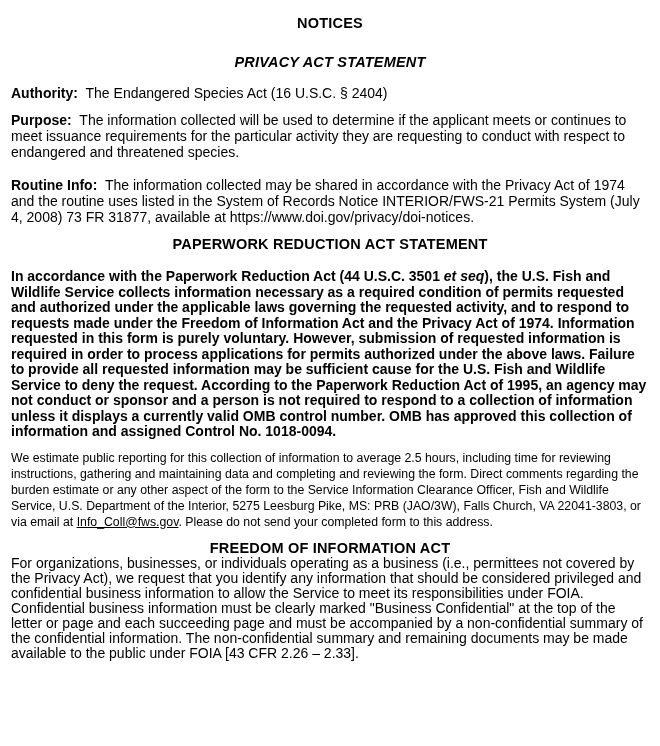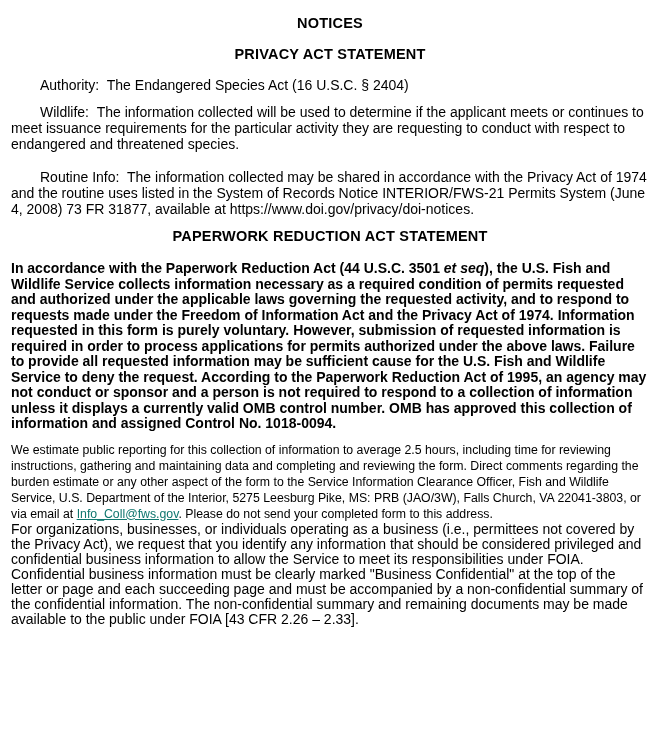--- a/index.html
+++ b/index.html
@@ -22,69 +22,70 @@
   }
   .section-heading {
     font-size: 14.5px; font-weight: bold;
     text-align: center; line-height: 15px;
     letter-spacing: 0.2px;
   }
   .para {
     font-size: 14px; line-height: 16px;
     text-align: left;
   }
-  .lbl { font-weight: normal; margin-right: 4px; margin-left: 29px; }
-  .h-privacy   { margin-top: 16px; }
+  .lbl { font-weight: bold; margin-right: 4px; }
+  .h-privacy   { margin-top: 24px; font-style: italic; }
   .p-authority { margin-top: 15px; }
   .p-purpose   { margin-top: 11px; }
   .p-routine   { margin-top: 17px; }
   .p-disclosure{ margin-top: 13px; }
   .h-paperwork { margin-top: 12px; }
   .p-paperwork { margin-top: 17px; line-height: 15.5px; font-weight: bold; }
   .h-burden    { margin-top: 15px; }
   .p-burden    { margin-top: 10px; font-size: 12.3px; line-height: 16px; }
   .h-foia      { margin-top: 11px; }
   .p-foia      { line-height: 15px; }
   .italic { font-style: italic; }
   a.email-link {
-    color: #0f766e;
+    color: #000000;
     text-decoration: underline;
     cursor: pointer;
   }
 </style>
 </head>
 <body>
 
 <div class="page">
 
   <h1 class="doc-title">NOTICES</h1>
 
   <h2 class="section-heading h-privacy">PRIVACY ACT STATEMENT</h2>
 
   <p class="para p-authority">
     <span class="lbl">Authority:</span>
     <span>The Endangered Species Act (16 U.S.C. § 2404)</span>
   </p>
 
   <p class="para p-purpose">
-    <span class="lbl">Wildlife:</span>
+    <span class="lbl">Purpose:</span>
     <span>The information collected will be used to determine if the applicant meets or continues to meet issuance requirements for the particular activity they are requesting to conduct with respect to endangered and threatened species.</span>
   </p>
 
   <p class="para p-routine">
     <span class="lbl">Routine Info:</span>
-    <span>The information collected may be shared in accordance with the Privacy Act of 1974 and the routine uses listed in the System of Records Notice INTERIOR/FWS-21 Permits System (June 4, 2008) 73 FR 31877, available at https://www.doi.gov/privacy/doi-notices.</span>
+    <span>The information collected may be shared in accordance with the Privacy Act of 1974 and the routine uses listed in the System of Records Notice INTERIOR/FWS-21 Permits System (July 4, 2008) 73 FR 31877, available at https://www.doi.gov/privacy/doi-notices.</span>
   </p>
 
 
   <h2 class="section-heading h-paperwork">PAPERWORK REDUCTION ACT STATEMENT</h2>
 
   <p class="para p-paperwork"><span>In accordance with the Paperwork Reduction Act (44 U.S.C. 3501 </span><span class="italic">et seq</span><span>), the U.S. Fish and Wildlife Service collects information necessary as a required condition of permits requested and authorized under the applicable laws governing the requested activity, and to respond to requests made under the Freedom of Information Act and the Privacy Act of 1974.  Information requested in this form is purely voluntary.  However, submission of requested information is required in order to process applications for permits authorized under the above laws.  Failure to provide all requested information may be sufficient cause for the U.S. Fish and Wildlife Service to deny the request.  According to the Paperwork Reduction Act of 1995, an agency may not conduct or sponsor and a person is not required to respond to a collection of information unless it displays a currently valid OMB control number.  OMB has approved this collection of information and assigned Control No. 1018-0094.</span></p>
 
 
   <p class="para p-burden"><span>We estimate public reporting for this collection of information to average 2.5 hours, including time for reviewing instructions, gathering and maintaining data and completing and reviewing the form.  Direct comments regarding the burden estimate or any other aspect of the form to the Service Information Clearance Officer, Fish and Wildlife Service, U.S. Department of the Interior, 5275 Leesburg Pike, MS: PRB (JAO/3W), Falls Church, VA 22041-3803, or via email at </span><a class="email-link" href="#">Info_Coll@fws.gov</a><span>.  Please do not send your completed form to this address.</span></p>
 
+  <h2 class="section-heading h-foia">FREEDOM OF INFORMATION ACT</h2>
 
   <p class="para p-foia">
     <span>For organizations, businesses, or individuals operating as a business (i.e., permittees not covered by the Privacy Act), we request that you identify any information that should be considered privileged and confidential business information to allow the Service to meet its responsibilities under FOIA. Confidential business information must be clearly marked "Business Confidential" at the top of the letter or page and each succeeding page and must be accompanied by a non-confidential summary of the confidential information. The non-confidential summary and remaining documents may be made available to the public under FOIA [43 CFR 2.26 – 2.33].</span>
   </p>
 
 </div>
 
 </body></html>

